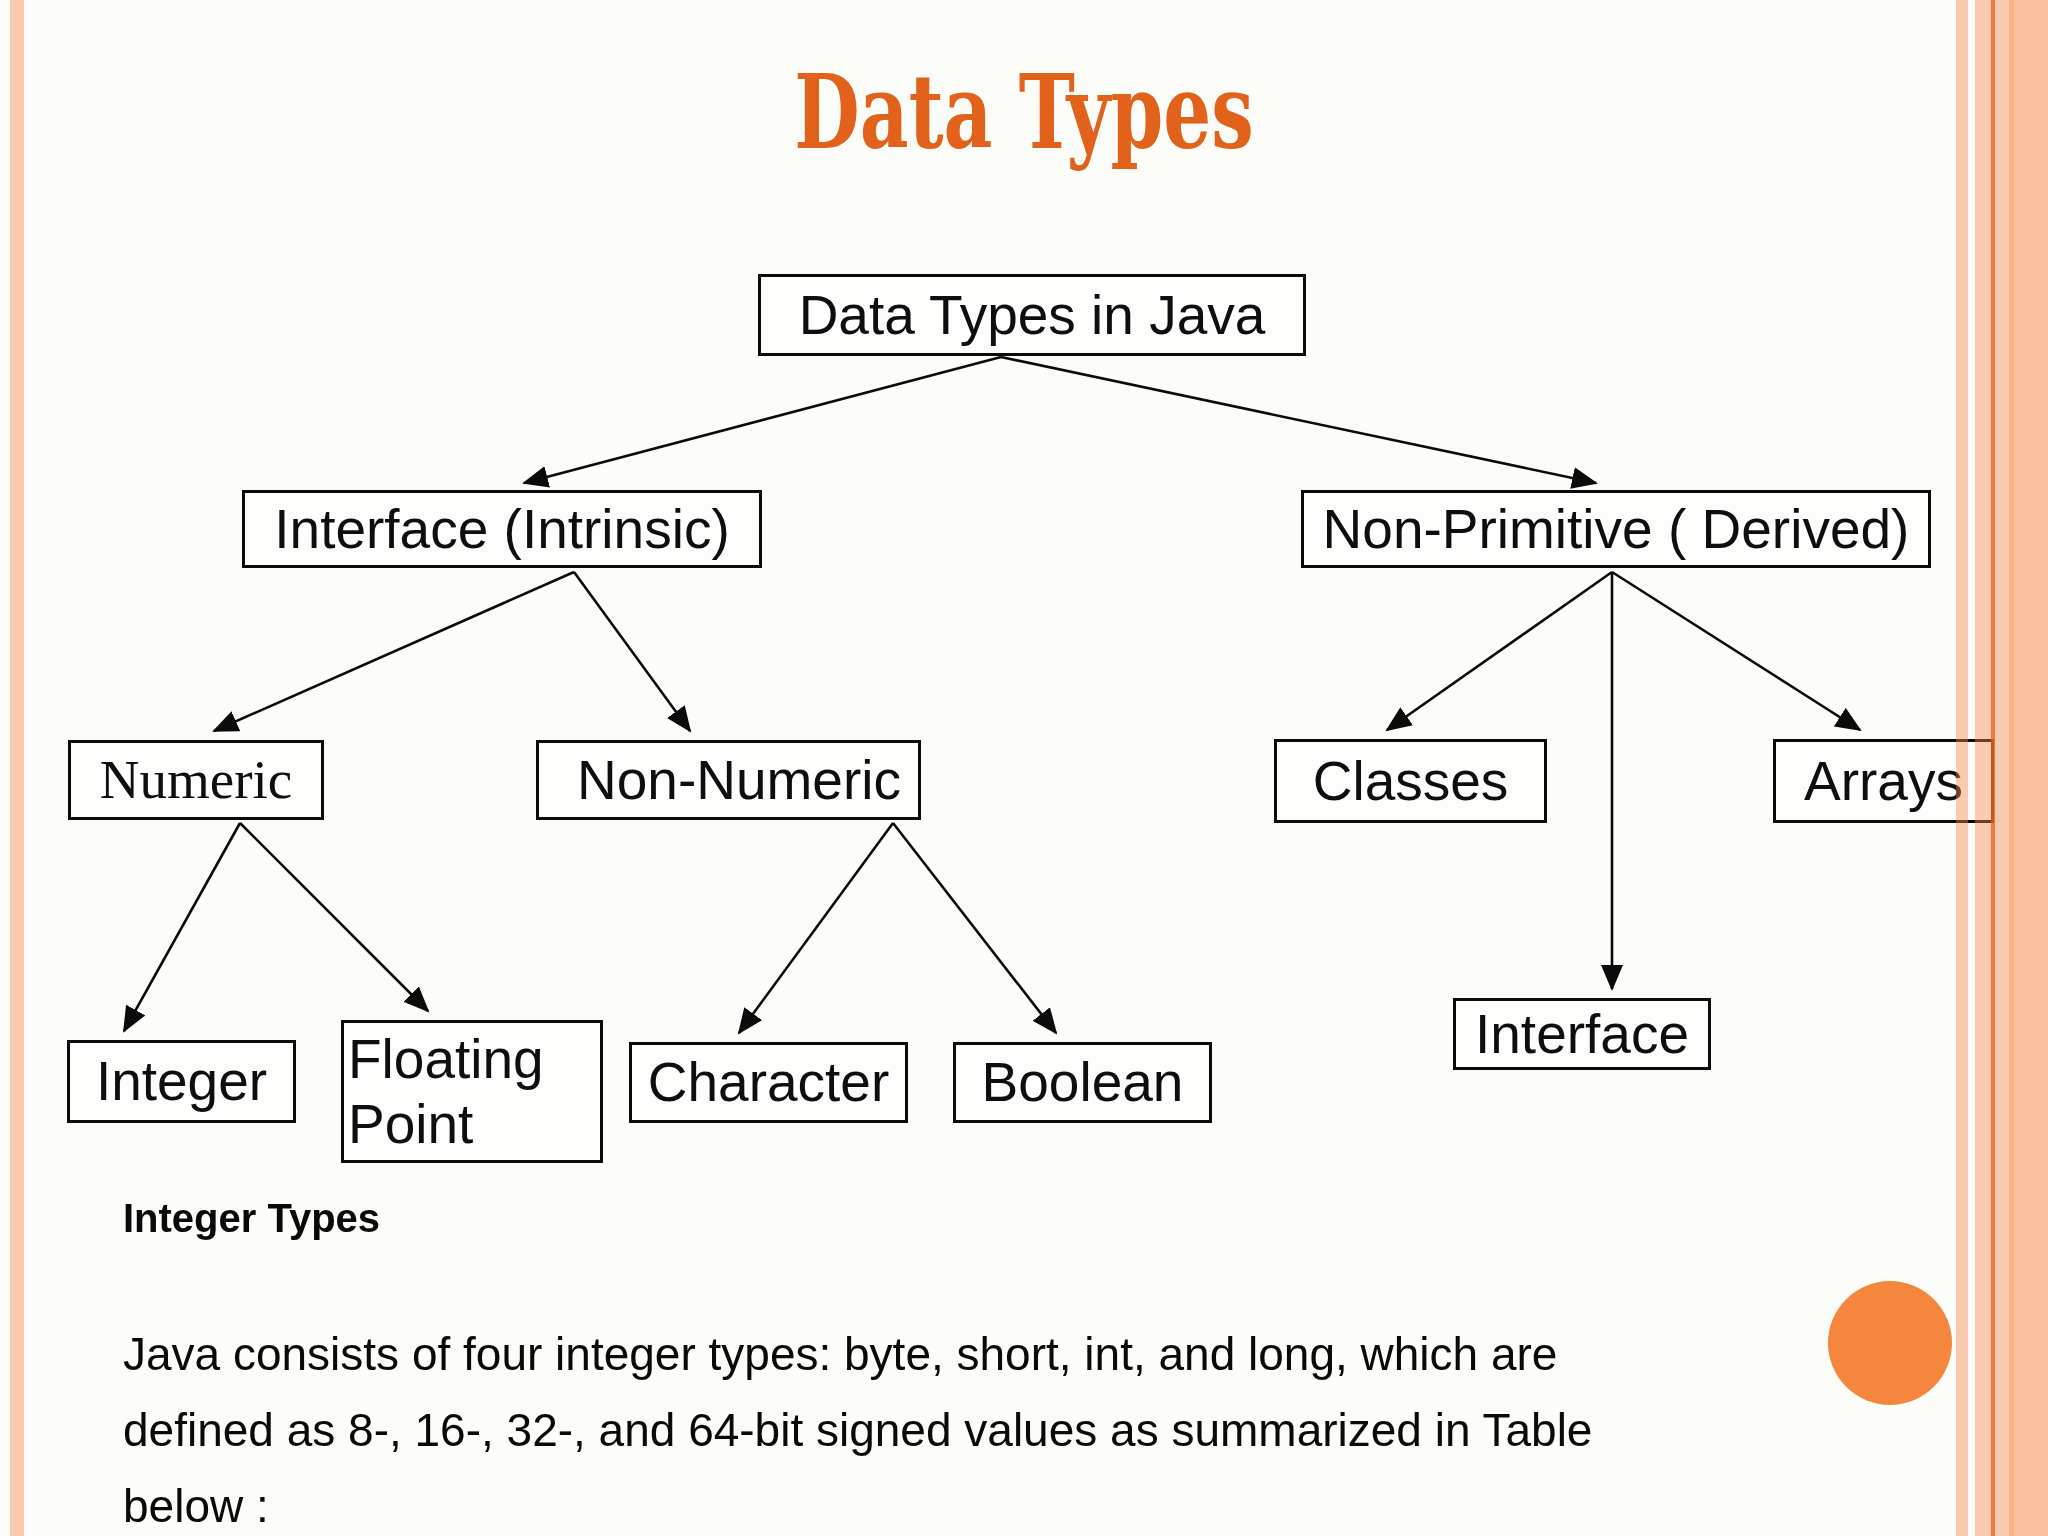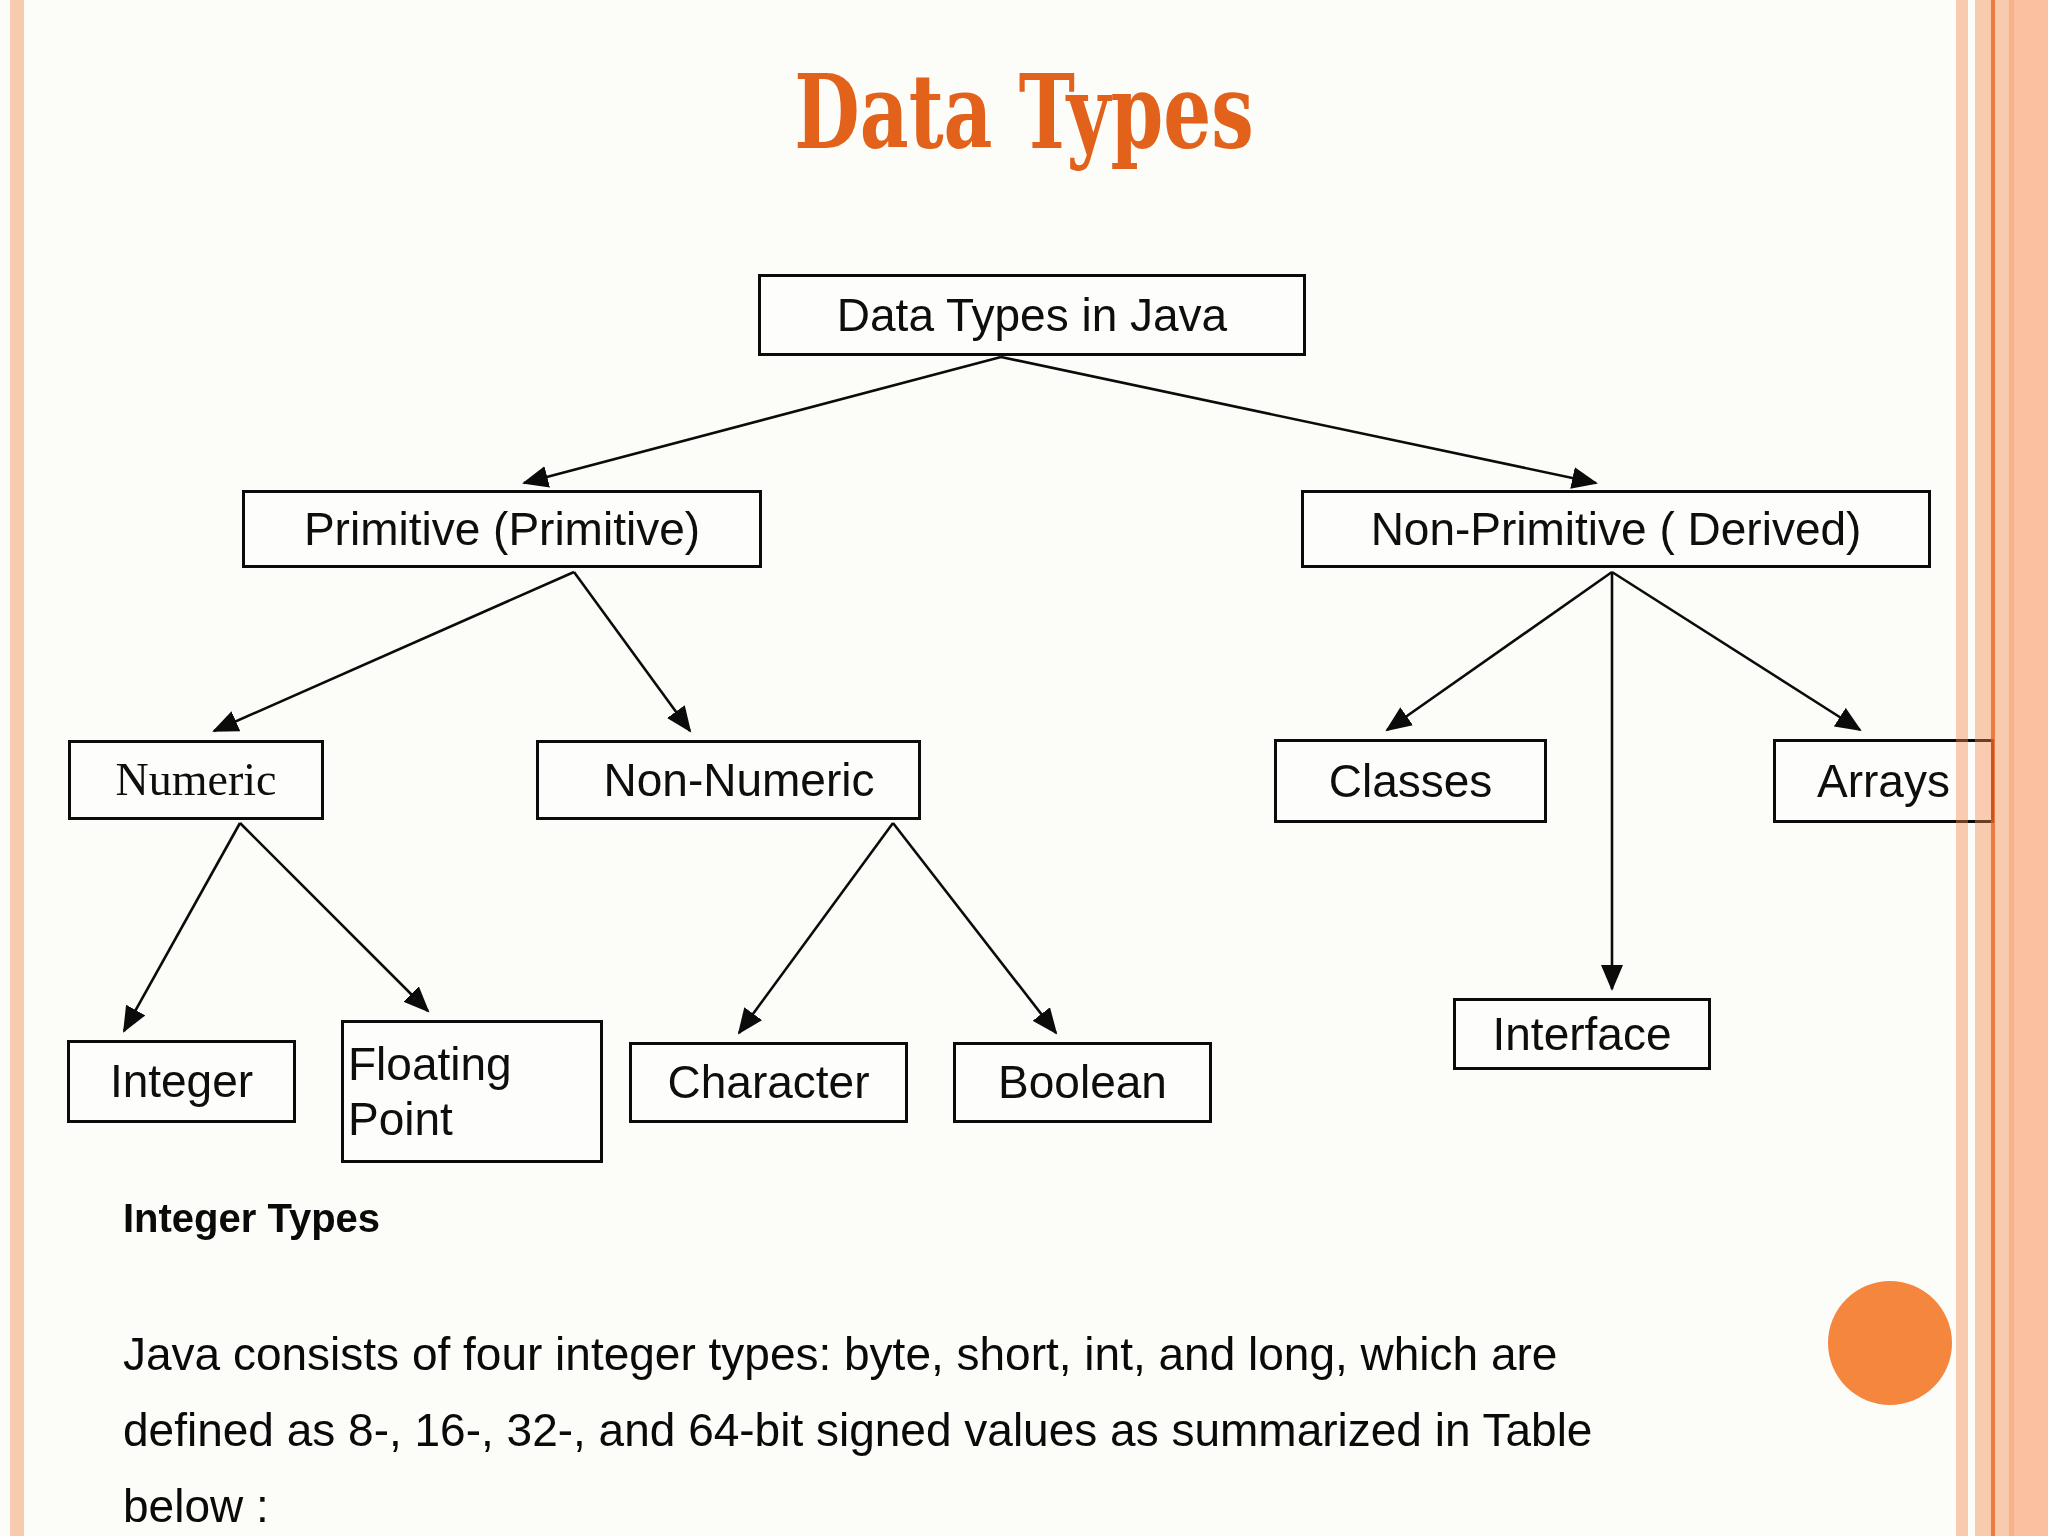--- a/index.html
+++ b/index.html
@@ -23,21 +23,21 @@
     position:absolute;left:0;top:52px;width:2048px;text-align:center;
     font-family:"DejaVu Serif", serif;font-weight:bold;font-size:102px;
     color:#E2621C;transform:scaleX(0.74);transform-origin:center;
     letter-spacing:0px;z-index:2;
   }
   
   #connectors{position:absolute;left:0;top:0;z-index:1;}
   .node{
     position:absolute;box-sizing:border-box;background:#FDFDFB;
     border:3px solid #0b0b0b;display:flex;align-items:center;justify-content:center;
-    font-size:46px;color:#0e0e0e;z-index:3;line-height:1.18;
+    font-size:55px;color:#0e0e0e;z-index:3;line-height:1.18;
   }
   .node-root{left:758px;top:274px;width:548px;height:82px;}
   .node-primitive{left:242px;top:490px;width:520px;height:78px;}
   .node-non-primitive{left:1301px;top:490px;width:630px;height:78px;}
   .node-numeric{left:68px;top:740px;width:256px;height:80px;font-family:Liberation Serif, serif;}
   .node-non-numeric{left:536px;top:740px;width:385px;height:80px;padding-left:21px;}
   .node-classes{left:1274px;top:739px;width:273px;height:84px;}
   .node-arrays{left:1773px;top:739px;width:221px;height:84px;}
   .node-integer{left:67px;top:1040px;width:229px;height:83px;}
   .node-floating-point{left:341px;top:1020px;width:262px;height:143px;
@@ -88,21 +88,21 @@
     <line x1="240" y1="823" x2="428" y2="1011" marker-end="url(#arrow)"></line>
     <line x1="893" y1="823" x2="739" y2="1033" marker-end="url(#arrow)"></line>
     <line x1="893" y1="823" x2="1056" y2="1033" marker-end="url(#arrow)"></line>
     <line x1="1612" y1="572" x2="1387" y2="730" marker-end="url(#arrow)"></line>
     <line x1="1612" y1="572" x2="1612" y2="989" marker-end="url(#arrow)"></line>
     <line x1="1612" y1="572" x2="1860" y2="730" marker-end="url(#arrow)"></line>
   </g>
 </svg>
 
 <div class="node node-root">Data Types in Java</div>
-<div class="node node-primitive">Primitive (Primitive)</div>
+<div class="node node-primitive">Interface (Intrinsic)</div>
 <div class="node node-non-primitive">Non-Primitive ( Derived)</div>
 <div class="node node-numeric">Numeric</div>
 <div class="node node-non-numeric">Non-Numeric</div>
 <div class="node node-classes">Classes</div>
 <div class="node node-arrays">Arrays</div>
 <div class="node node-integer">Integer</div>
 <div class="node node-floating-point">Floating Point</div>
 <div class="node node-character">Character</div>
 <div class="node node-boolean">Boolean</div>
 <div class="node node-interface">Interface</div>

